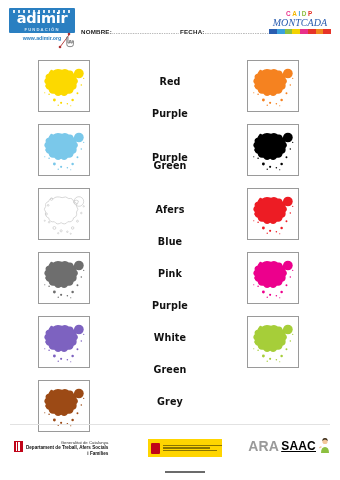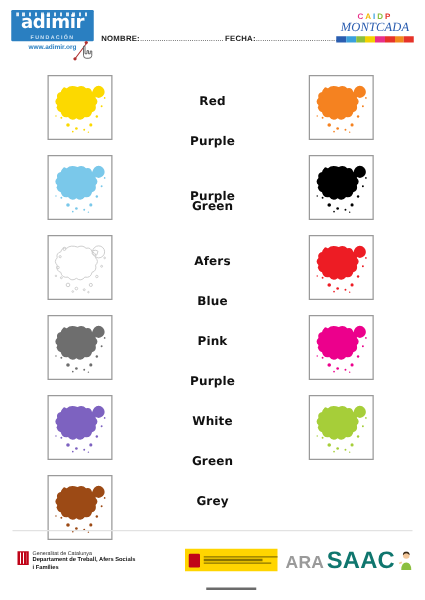--- a/index.html
+++ b/index.html
@@ -68,21 +68,21 @@
   .swatch svg{display:block;width:100%;height:100%;}
 
   .word{
     position:absolute;width:120px;text-align:center;
     font-size:9.6px;font-weight:bold;color:#111111;
     font-family:"DejaVu Sans", sans-serif;
     letter-spacing:.1px;
   }
 
   
-  .footer{position:absolute;left:0;top:424px;width:340px;height:56px;}
+  .footer{position:absolute;left:0;top:424px;width:340px;height:56px;text-align:right;}
   .rule{position:absolute;left:10px;top:0;width:320px;height:1px;background:#e2e2e2;}
 
   .gencat{position:absolute;left:14px;top:16px;display:flex;gap:3px;align-items:flex-start;}
   .gencat-mark{width:9px;height:11px;background:#c00418;position:relative;flex:none;margin-top:1px;}
   .gencat-mark:after{
     content:"";position:absolute;left:2px;top:1px;width:5px;height:9px;
     background:repeating-linear-gradient(90deg,#ffffff 0 1px,#c00418 1px 2.5px);
   }
   .gencat-txt{line-height:5.4px;}
   .gencat-l1{font-size:4.3px;color:#333333;}
@@ -95,22 +95,22 @@
   }
   .minist-shield{width:9px;height:11px;background:#c00418;border-radius:1px;flex:none;}
   .minist-lines{flex:1;display:flex;flex-direction:column;gap:1.4px;}
   .minist-lines i{display:block;height:1.2px;background:#8a7400;}
   .minist-foot{margin-top:1.5px;width:74px;text-align:center;}
   .minist-foot i{display:inline-block;height:1.2px;background:#6b6b6b;width:40px;}
 
   .arasaac{position:absolute;right:8px;top:14px;display:flex;align-items:center;gap:2px;}
   .ara-a{font-size:14px;font-weight:bold;color:#9a9a9a;letter-spacing:.2px;
          font-family:"Liberation Sans", sans-serif;}
-  .ara-b{font-size:19px;font-weight:bold;color:#0f766e;letter-spacing:.2px;
-         font-family:"Liberation Sans", sans-serif;}
+  .ara-b{font-size:12px;font-weight:bold;color:#000000;letter-spacing:.2px;
+         font-family:"Liberation Sans", sans-serif;text-decoration:underline;}
   .ara-fig{width:14px;height:16px;}
 </style>
 </head>
 <body>
 
 <div class="header">
 
   <div class="logo-block">
     <div class="logo-box">
       <span class="logo-dots"></span>

